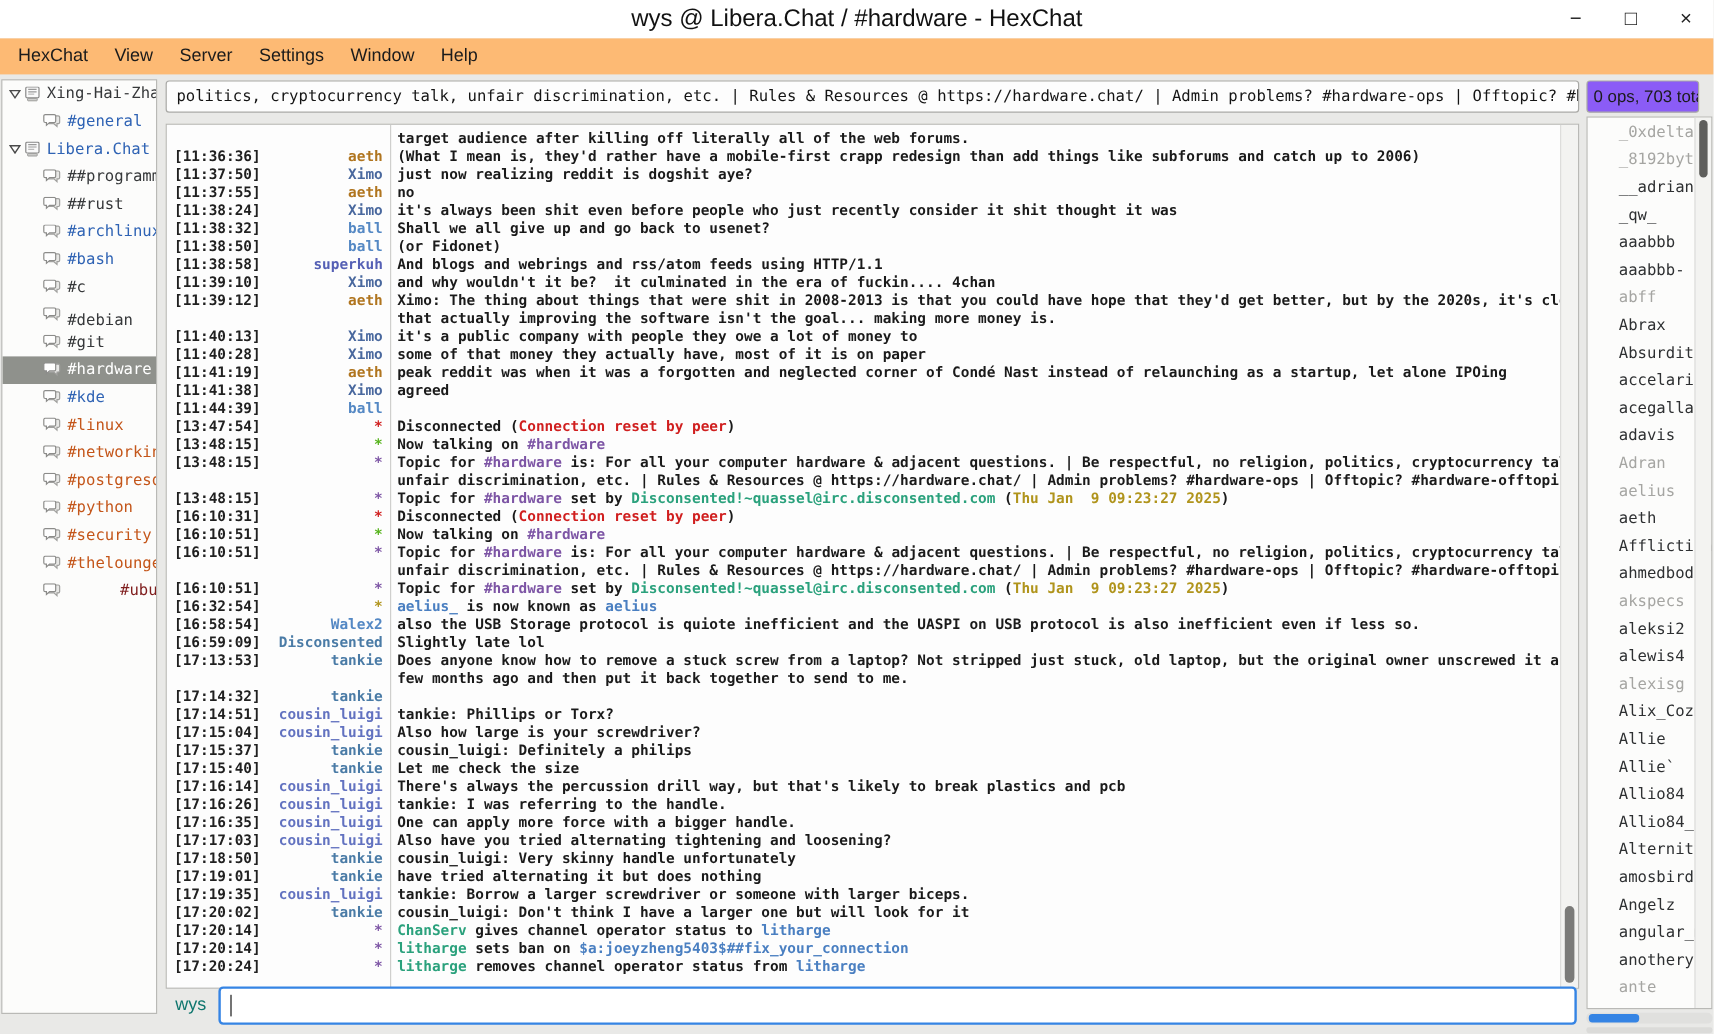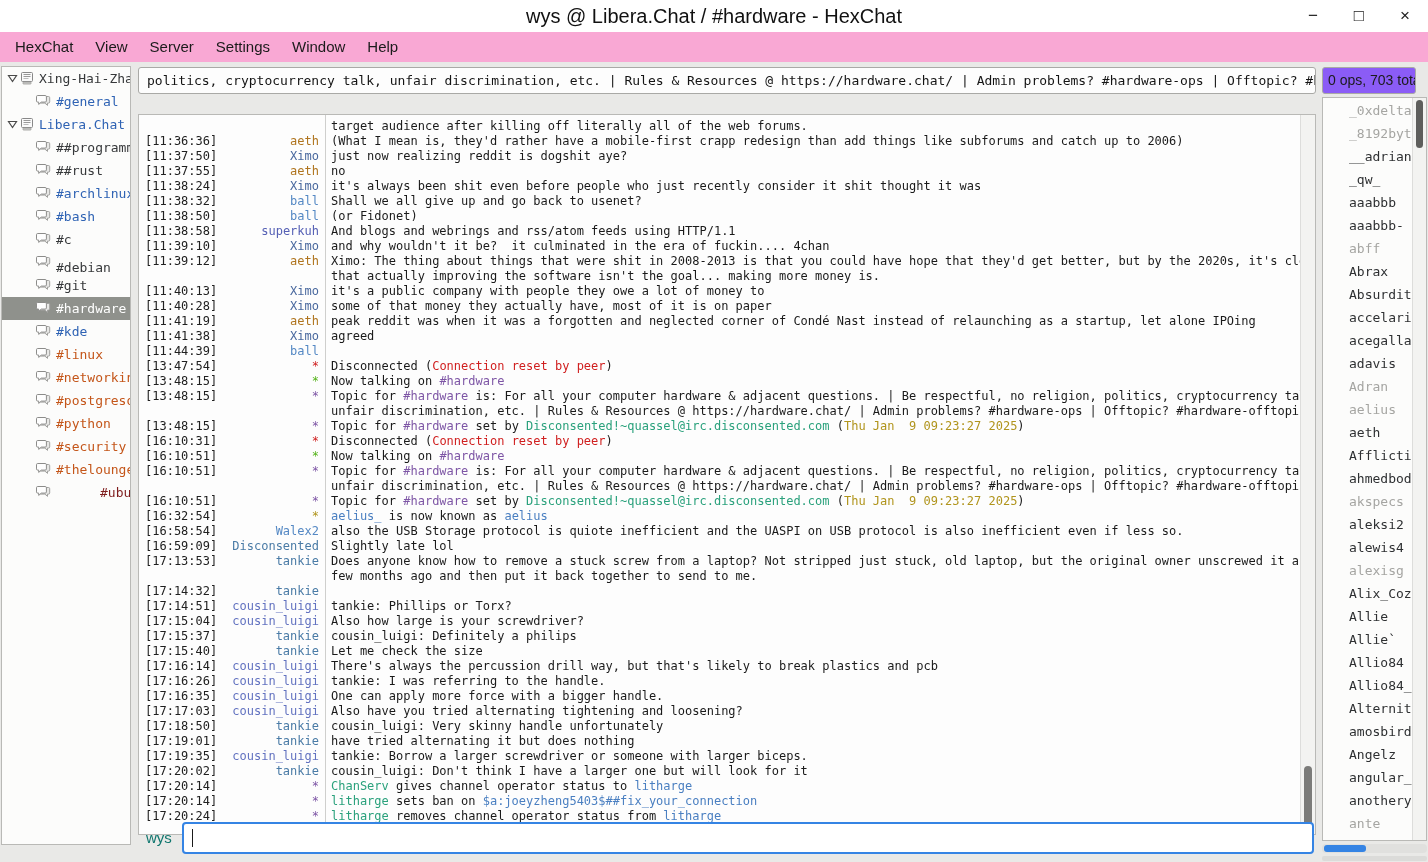--- a/index.html
+++ b/index.html
@@ -9,21 +9,21 @@
     -webkit-font-smoothing:antialiased;
   }
   
   .titlebar{position:absolute;left:0;top:0;width:1428px;height:32px;background:#ffffff;}
   .wtitle{position:absolute;left:0;right:0;top:0;height:32px;line-height:32px;text-align:center;
     font-size:20px;font-weight:normal;color:#111;}
   .wcontrols{position:absolute;right:0;top:0;height:32px;display:flex;}
   .wbtn{width:46px;height:32px;display:flex;align-items:center;justify-content:center;
     font-size:17px;color:#222;font-weight:300;cursor:default;}
   
-  .menubar{position:absolute;left:0;top:32px;width:1428px;height:30px;background:#f9a8d4;
+  .menubar{position:absolute;left:0;top:32px;width:1428px;height:30px;background:#fdba74;
     display:flex;align-items:center;padding-left:4px;box-sizing:border-box;}
   .menu-item{padding:0 11px;font-size:15px;color:#1b1b1b;line-height:30px;}
   
   .tree-panel{position:absolute;left:1px;top:66px;width:130px;height:779px;background:#fcfcfb;
     border:1px solid #b9b9b6;box-sizing:border-box;overflow:hidden;}
   .trow{height:23px;display:flex;align-items:center;white-space:pre;
     font-family:"DejaVu Sans Mono",monospace;font-size:13px;color:#36383a;position:relative;}
   .trow.server{padding-left:3px;}
   .trow.channel{padding-left:33px;}
   .expander{width:15px;display:inline-flex;align-items:center;justify-content:center;flex:none;}
@@ -33,22 +33,22 @@
   .trow.sel .tlabel{color:#ffffff !important;}
   
   .topicbar{position:absolute;left:138px;top:67px;width:1178px;height:27px;background:#fdfdfd;
     border:1px solid #a9a9a6;border-radius:3px;box-sizing:border-box;
     font-family:"DejaVu Sans Mono",monospace;font-size:13px;line-height:25px;color:#141414;
     padding:0 8px;overflow:hidden;white-space:pre;}
   .opsbox{position:absolute;left:1322px;top:67px;width:94px;height:27px;background:#8b5cf6;
     border:1px solid #a9a9a6;border-radius:3px;box-sizing:border-box;
     font-size:14px;line-height:25px;color:#1b1b1b;padding:0 5px;overflow:hidden;white-space:pre;}
   
-  .chat-panel{position:absolute;left:138px;top:114px;width:1178px;height:721px;background:#fdfdfd;
-    border:1px solid #b9b9b6;box-sizing:border-box;overflow:hidden;}
+  .chat-panel{position:absolute;left:138px;top:103px;width:1178px;height:721px;background:#fdfdfd;
+    border:1px solid #b9b9b6;box-sizing:border-box;overflow:hidden;font-weight:bold;}
   .vline{position:absolute;left:186px;top:0;bottom:0;width:1px;background:#cfcfcd;}
   .chat-log{position:absolute;left:0;top:4px;right:15px;
     font-family:"DejaVu Sans Mono",monospace;font-size:12px;line-height:15px;color:#1a1a1a;}
   .crow{display:flex;white-space:pre;height:15px;overflow:hidden;}
   .crow .ts{flex:none;width:78px;padding-left:6px;box-sizing:border-box;color:#202020;}
   .crow .nick{flex:none;width:102px;text-align:right;box-sizing:border-box;}
   .crow .msg{flex:1;padding-left:12px;overflow:hidden;}
   .chat-scroll{position:absolute;right:0;top:0;bottom:0;width:14px;background:#f3f3f1;
     border-left:1px solid #dddddb;}
   .chat-thumb{position:absolute;left:3px;width:8px;top:651px;height:64px;background:#7b7b79;border-radius:4px;}

